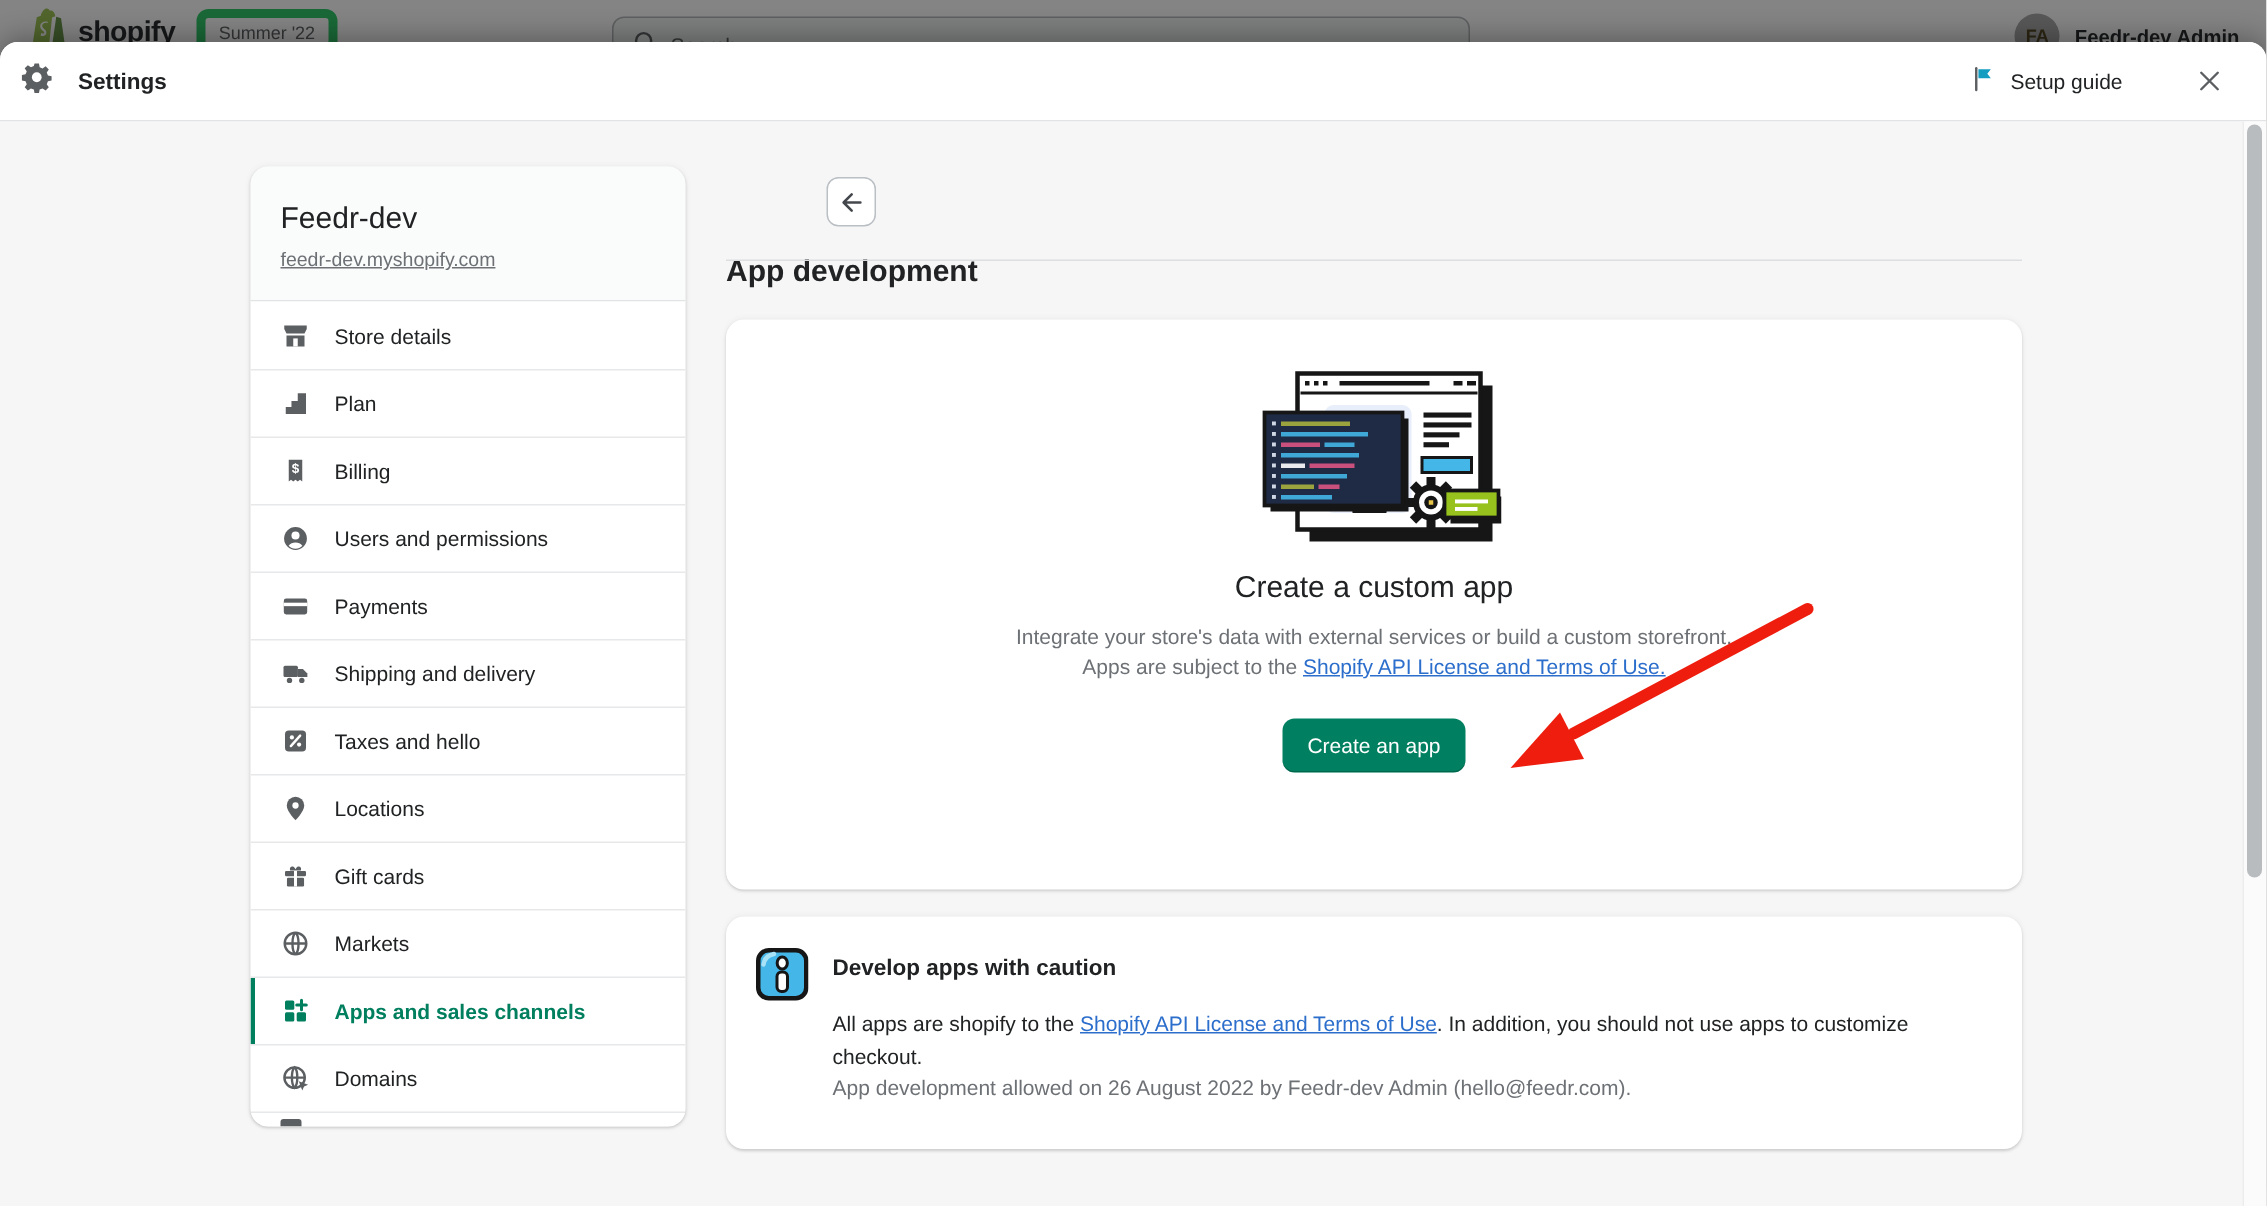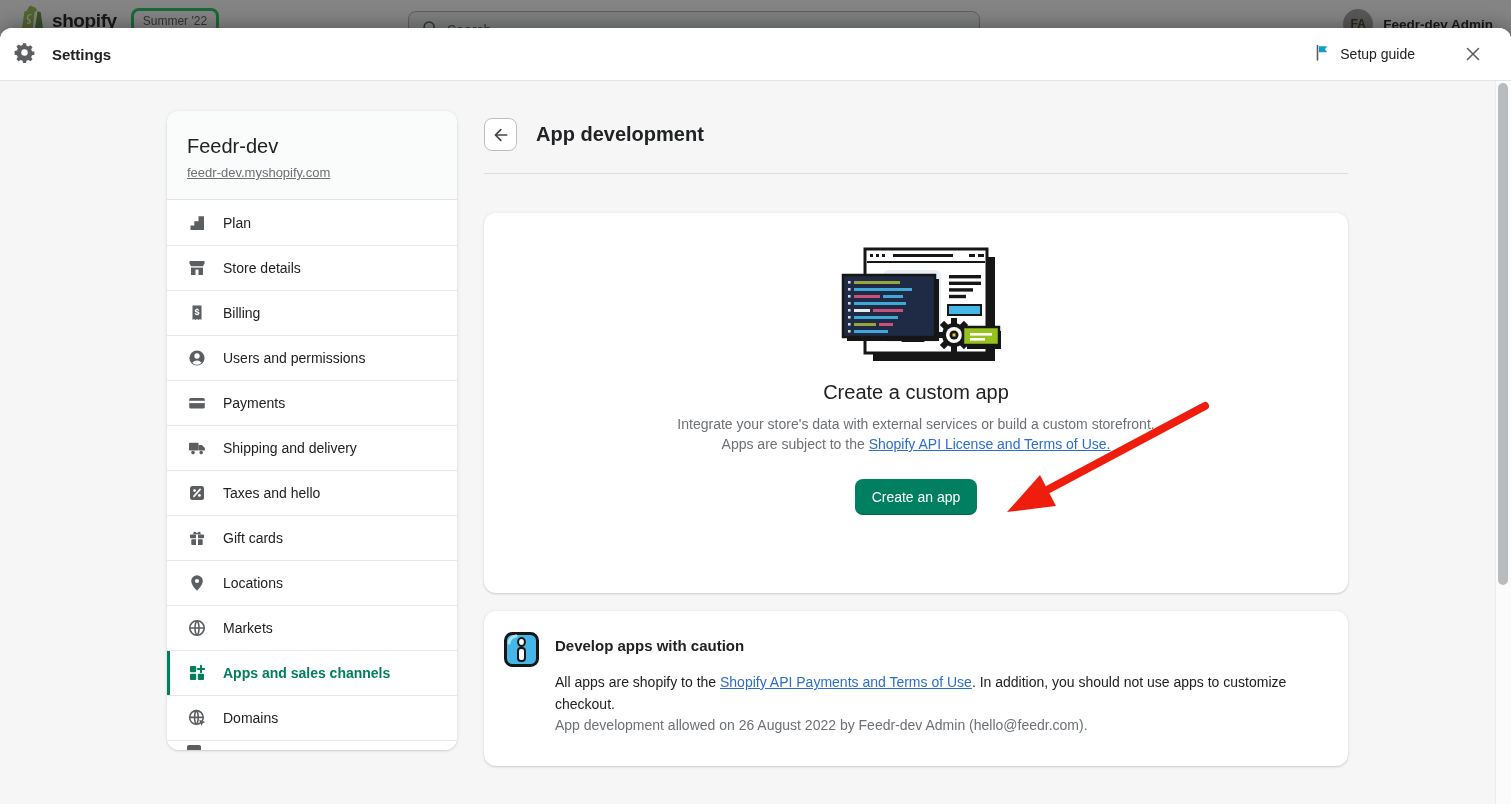--- a/index.html
+++ b/index.html
@@ -9,21 +9,21 @@
   :root{
     --green:#007f5f; --btn-green:#008060; --link:#2c6ecb; --red:#ee1d0e; --flag:#149dc1;
     --txt:#202223; --sub:#6d7175; --icon:#5c5f62; --line:#e1e3e5;
   }
 
   
   .backdrop{ position:absolute; inset:0; background:#fff; }
   .topbar{ position:absolute; top:0; left:0; right:0; height:56px; background:#fff; display:flex; align-items:flex-start; }
   .brand{ position:absolute; left:18px; top:5px; display:flex; align-items:center; gap:8px; }
   .brand-word{ font-size:19px; font-weight:700; letter-spacing:-0.4px; color:#1b1d1f; }
-  .brand-badge{ font-size:12px; color:#55585b; border:3px solid #22c55e; border-radius:8px; padding:3px 9px; margin-left:6px; }
+  .brand-badge{ font-size:12px; color:#55585b; border:6px solid #22c55e; border-radius:8px; padding:3px 9px; margin-left:6px; }
   .search-box{ position:absolute; left:408px; top:11px; width:572px; height:38px; background:#f1f2f3; border:1px solid #aeb1b4; border-radius:8px; display:flex; align-items:center; padding:0 12px; gap:8px; }
   .search-text{ font-size:14px; color:#55585b; }
   .user{ position:absolute; right:18px; top:9px; display:flex; align-items:center; gap:10px; }
   .avatar{ width:30px; height:30px; border-radius:50%; background:#a3a3a3; color:#463a14; font-size:12px; font-weight:700; display:flex; align-items:center; justify-content:center; }
   .user-name{ font-size:13.5px; font-weight:600; color:#1b1d1f; white-space:nowrap; }
   .dim{ position:absolute; inset:0; background:rgba(20,20,20,0.52); }
 
   
   .modal{ position:absolute; left:0; right:0; top:28px; bottom:0; background:#fff; border-radius:12px 12px 0 0; overflow:hidden; box-shadow:0 -3px 18px rgba(0,0,0,.3); }
   .modal-header{ height:53px; background:#fff; display:flex; padding:0 24px 0 14px; border-bottom:1px solid var(--line); position:relative; }
@@ -49,21 +49,21 @@
   .side-item + .side-item{ border-top:1px solid #e7e8ea; }
   .side-item .side-label{ font-size:14px; color:var(--txt); }
   .side-item svg{ flex:0 0 auto; color:var(--icon); }
   .side-item.active .side-label{ color:var(--green); font-weight:600; }
   .side-item.active svg{ color:var(--green); }
   .side-item.active::before{ content:""; position:absolute; left:0; top:0; bottom:0; width:3px; background:var(--green); }
   .side-item.partial{ border-top:1px solid #e7e8ea; height:10px; align-items:flex-start; padding-top:4px; }
 
   
   .main{ position:absolute; left:484px; top:0; width:864px; }
-  .page-head{ position:absolute; top:37px; left:0; display:flex; align-items:center; gap:19px; }
+  .page-head{ position:absolute; top:37px; left:0; display:flex; align-items:center; gap:19px;flex-direction:column; }
   .back-btn{ width:33px; height:33px; background:#fff; border:1px solid #babfc4; border-radius:8px; display:flex; align-items:center; justify-content:center; cursor:pointer; }
   .page-title{ font-size:20px; font-weight:700; color:var(--txt); }
   .head-rule{ position:absolute; top:92px; left:0; width:864px; height:1px; background:#dcdee0; }
 
   .card{ position:absolute; left:0; width:864px; background:#fff; border-radius:12px; box-shadow:0 0 5px rgba(23,24,24,.05), 0 1px 2px rgba(0,0,0,.15); }
   .card-create{ top:132px; height:380px; text-align:center; }
   .illo{ display:block; margin:30px auto 0; }
   .create-title{ font-size:20px; font-weight:400; color:var(--txt); margin-top:16px; }
   .create-desc{ width:478px; margin:10px auto 0; font-size:14px; line-height:20px; color:var(--sub); }
   .create-desc a{ color:var(--link); text-decoration:underline; cursor:pointer; }
@@ -147,34 +147,34 @@
 
     <div class="sidebar">
       <div class="store-head">
         <div class="store-name">Feedr-dev</div>
         <span class="store-domain">feedr-dev.myshopify.com</span>
       </div>
       <div id="sidebar-list">
           <div class="side-item">
             <span style="display: flex;">
               <svg width="20" height="20" viewBox="0 0 20 20">
-                <path fill="currentColor" d="M11.5 3.2H17V17H3.5v-4.6h3.8V8.3h4.2z"></path>
-              </svg>
-            </span>
-            <span class="side-label">Plan</span>
-          </div>
-          <div class="side-item">
-            <span style="display: flex;">
-              <svg width="20" height="20" viewBox="0 0 20 20">
                 <path fill="currentColor" d="M2.5 3h15v2.3l-1.5 3H4L2.5 5.3z"></path>
                 <path fill="currentColor" d="M4 9.6h12V17H4z"></path>
                 <rect x="8.5" y="11.6" width="3" height="5.4" fill="#fff"></rect>
               </svg>
             </span>
             <span class="side-label">Store details</span>
+          </div>
+          <div class="side-item">
+            <span style="display: flex;">
+              <svg width="20" height="20" viewBox="0 0 20 20">
+                <path fill="currentColor" d="M11.5 3.2H17V17H3.5v-4.6h3.8V8.3h4.2z"></path>
+              </svg>
+            </span>
+            <span class="side-label">Plan</span>
           </div>
           <div class="side-item">
             <span style="display: flex;">
               <svg width="20" height="20" viewBox="0 0 20 20">
                 <path fill="currentColor" d="M5.5 2.5h9V17l-1.5-1.1-1.5 1.1-1.5-1.1L8.5 17 7 15.9 5.5 17z"></path>
                 <text x="10" y="11.6" font-size="9" font-weight="bold" fill="#fff" text-anchor="middle" font-family="Liberation Sans,sans-serif">$</text>
               </svg>
             </span>
             <span class="side-label">Billing</span>
           </div>
@@ -215,36 +215,36 @@
                 <circle cx="7.6" cy="7.6" r="1.4" fill="#fff"></circle>
                 <circle cx="12.4" cy="12.4" r="1.4" fill="#fff"></circle>
                 <path d="M6.9 13.4l6.2-7" stroke="#fff" stroke-width="1.6" stroke-linecap="round"></path>
               </svg>
             </span>
             <span class="side-label">Taxes and hello</span>
           </div>
           <div class="side-item">
             <span style="display: flex;">
               <svg width="20" height="20" viewBox="0 0 20 20">
+                <path fill="currentColor" d="M10 2.2A5.8 5.8 0 0 1 15.8 8c0 4.1-5.8 9.8-5.8 9.8S4.2 12.1 4.2 8A5.8 5.8 0 0 1 10 2.2z"></path>
+                <circle cx="10" cy="8" r="2.1" fill="#fff"></circle>
+              </svg>
+            </span>
+            <span class="side-label">Locations</span>
+          </div>
+          <div class="side-item">
+            <span style="display: flex;">
+              <svg width="20" height="20" viewBox="0 0 20 20">
                 <path fill="currentColor" d="M6.4 6.3c-.8-2.4 1.7-3.6 3.1-1.6L10 5.5l.5-.8c1.4-2 3.9-.8 3.1 1.6z"></path>
                 <rect fill="currentColor" x="3" y="6.6" width="14" height="3.6" rx="0.8"></rect>
                 <rect fill="currentColor" x="4.3" y="11.2" width="11.4" height="5.8" rx="0.8"></rect>
                 <rect x="9" y="6.6" width="2" height="10.4" fill="#fff"></rect>
               </svg>
             </span>
             <span class="side-label">Gift cards</span>
-          </div>
-          <div class="side-item">
-            <span style="display: flex;">
-              <svg width="20" height="20" viewBox="0 0 20 20">
-                <path fill="currentColor" d="M10 2.2A5.8 5.8 0 0 1 15.8 8c0 4.1-5.8 9.8-5.8 9.8S4.2 12.1 4.2 8A5.8 5.8 0 0 1 10 2.2z"></path>
-                <circle cx="10" cy="8" r="2.1" fill="#fff"></circle>
-              </svg>
-            </span>
-            <span class="side-label">Locations</span>
           </div>
           <div class="side-item">
             <span style="display: flex;">
               <svg width="20" height="20" viewBox="0 0 20 20" fill="none" stroke="currentColor" stroke-width="1.6">
                 <circle cx="10" cy="10" r="7.2"></circle>
                 <path d="M2.8 10h14.4M10 2.8c2.7 2.3 2.7 12.1 0 14.4M10 2.8c-2.7 2.3-2.7 12.1 0 14.4"></path>
               </svg>
             </span>
             <span class="side-label">Markets</span>
           </div>
@@ -374,21 +374,21 @@
         <span>
           <svg width="35" height="37" viewBox="0 0 35 37">
             <rect x="1.5" y="2.5" width="32" height="32" rx="7" fill="#45b6e8" stroke="#161616" stroke-width="3"></rect>
             <path d="M5 12 q1-6 7-7" stroke="#a8e2f7" stroke-width="3" fill="none" stroke-linecap="round"></path>
             <ellipse cx="17.5" cy="11" rx="3.4" ry="4" fill="#fff" stroke="#161616" stroke-width="2"></ellipse>
             <rect x="14" y="17" width="7" height="13" rx="3" fill="#fff" stroke="#161616" stroke-width="2"></rect>
           </svg>
         </span>
         <div class="caution-body">
           <div class="caution-title">Develop apps with caution</div>
-          <div class="caution-text"><span>All apps are shopify to the </span><a>Shopify API Payments and Terms of Use</a><span>. In addition, you should not use apps to customize checkout.</span></div>
+          <div class="caution-text"><span>All apps are shopify to the </span><a>Shopify API License and Terms of Use</a><span>. In addition, you should not use apps to customize checkout.</span></div>
           <div class="caution-meta">App development allowed on 26 August 2022 by Feedr-dev Admin (hello@feedr.com).</div>
         </div>
       </div>
     </div>
 
     <svg class="annotation" width="1511" height="723" viewBox="0 0 1511 723">
       <line class="arrow-line" x1="1205" y1="325" x2="1049" y2="408" stroke-width="8" stroke-linecap="round"></line>
       <polygon class="arrow-head" points="1007,431 1040,394 1056,425"></polygon>
     </svg>
 

